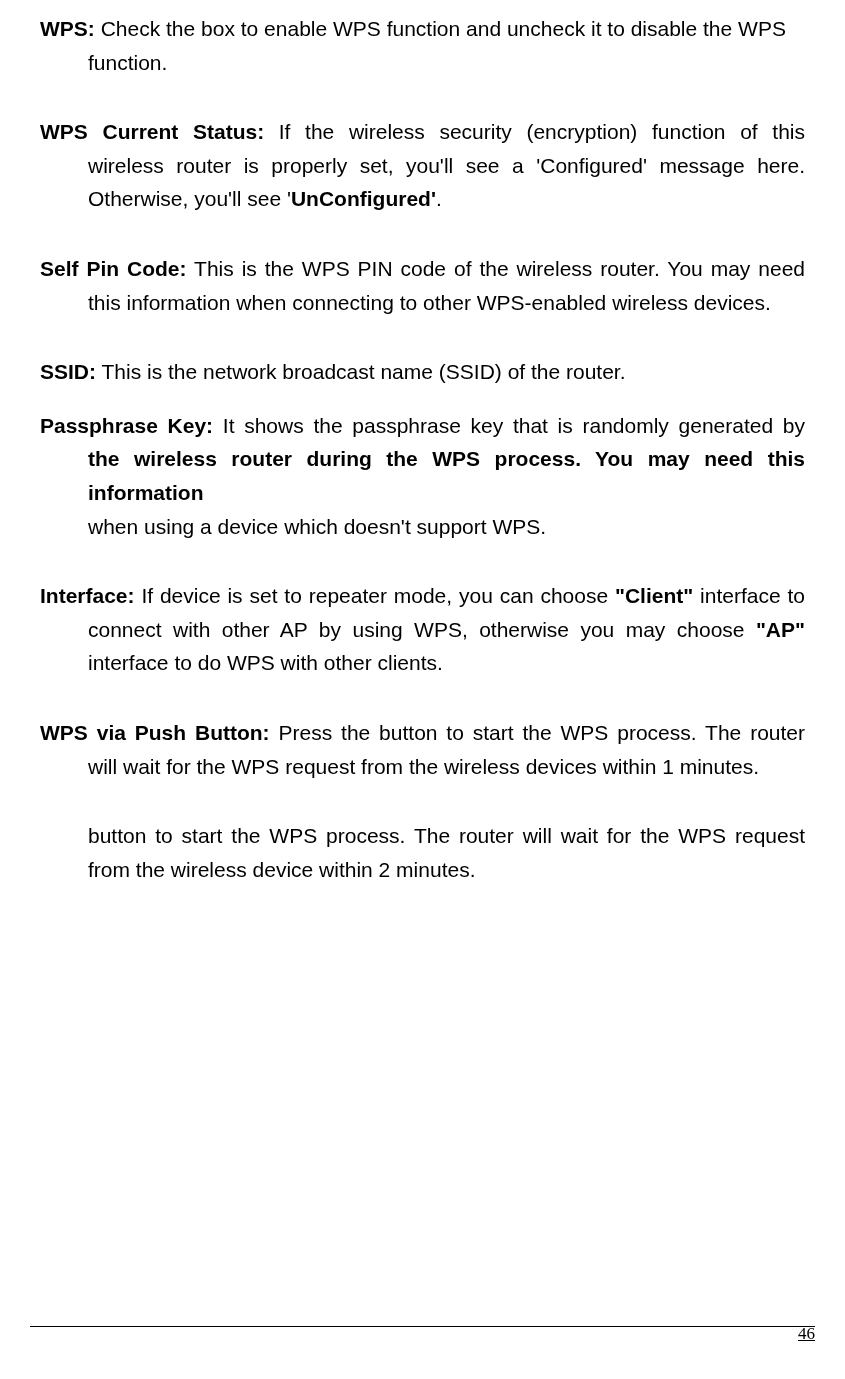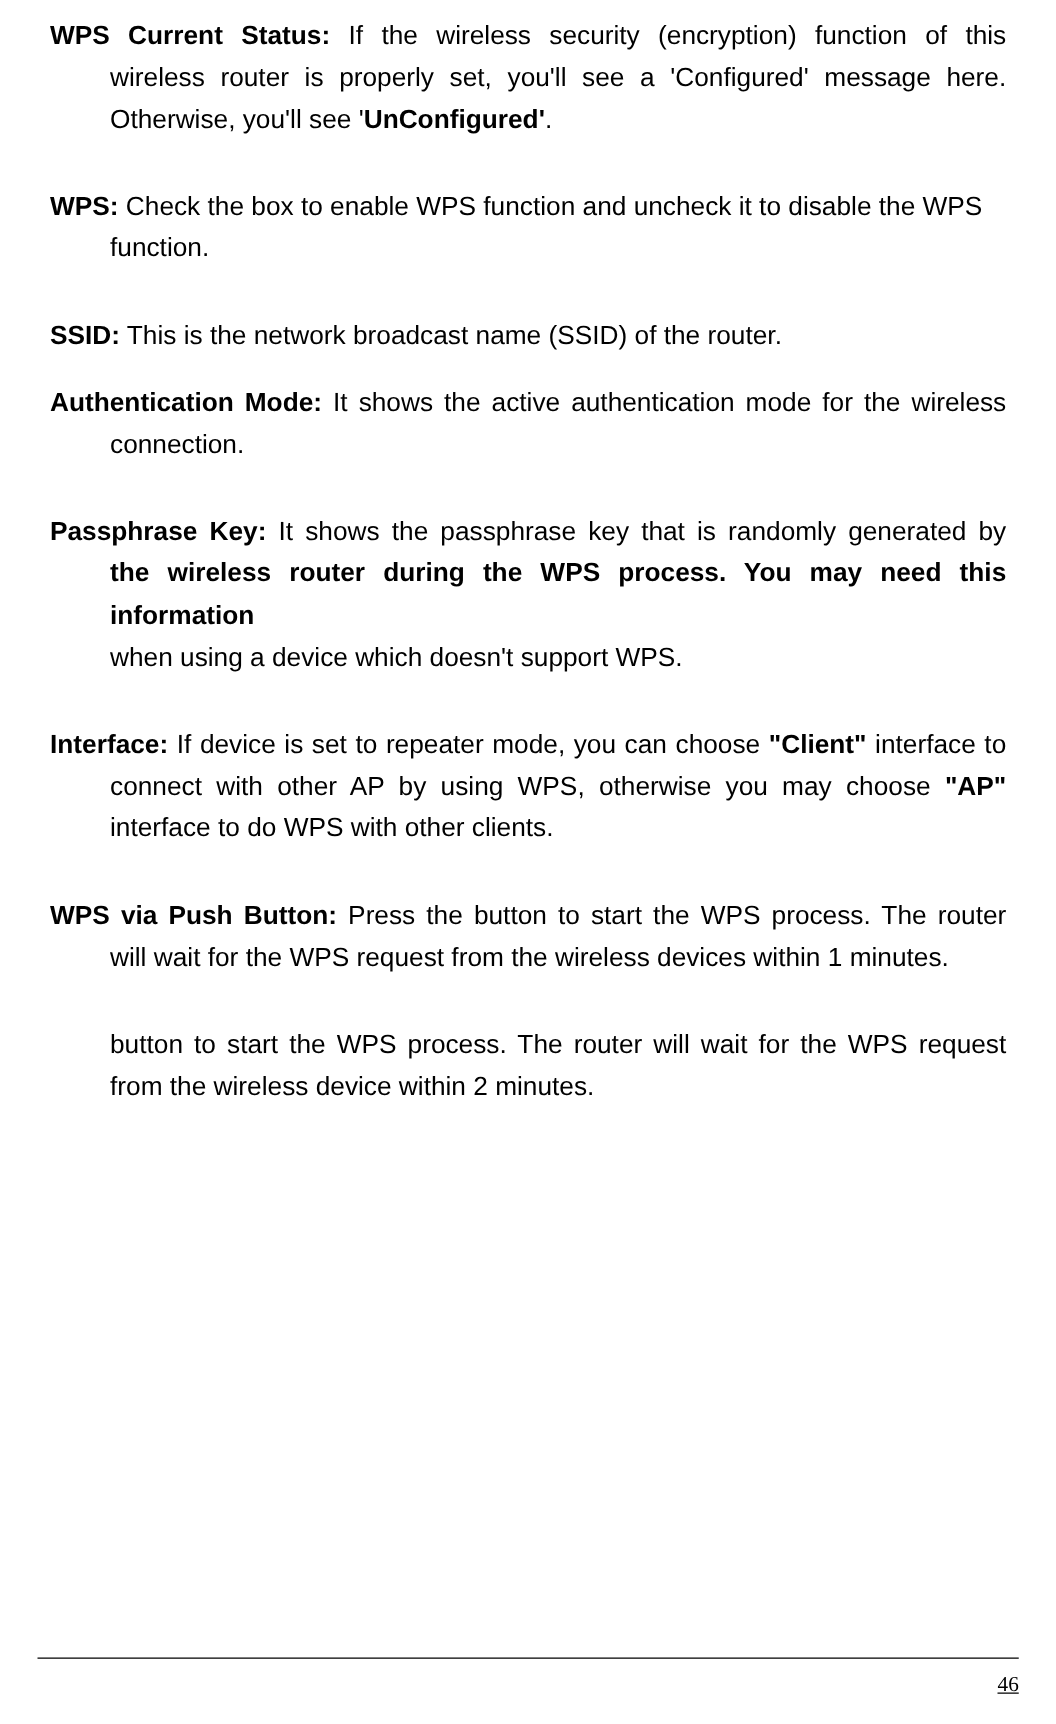--- a/index.html
+++ b/index.html
@@ -39,58 +39,58 @@
     }
     .footer-line {
       position: absolute;
       bottom: 52px;
       left: 30px;
       right: 30px;
       border-top: 1.5px solid #000;
     }
     .page-number {
       position: absolute;
-      bottom: 18px;
+      bottom: 32px;
       right: 30px;
       font-family: "Times New Roman", Times, serif;
       font-size: 17px;
       text-decoration: underline;
     }
   </style>
 </head>
 <body>
 
 <div>
 
   <div class="entry">
+    <span class="term">WPS:</span><span> Check the box to enable WPS function and uncheck it to disable the WPS</span>
+    <div class="continuation-left">function.</div>
+  </div>
+
+  <div class="entry">
     <div style="text-align:justify;text-align-last:justify;">
       <span class="term">WPS Current Status:</span><span> If the wireless security (encryption) function of this</span>
     </div>
     <div class="continuation" style="text-align:justify;text-align-last:justify;">wireless router is properly set, you'll see a 'Configured' message here.</div>
     <div class="continuation-left">
       <span>Otherwise, you'll see '</span><span class="term">UnConfigured'</span><span>.</span>
     </div>
   </div>
 
   <div class="entry">
-    <span class="term">WPS:</span><span> Check the box to enable WPS function and uncheck it to disable the WPS</span>
-    <div class="continuation-left">function.</div>
+    <div style="text-align:justify;text-align-last:justify;">
+      <span class="term">Self Pin Code:</span><span> This is the WPS PIN code of the wireless router. You may need</span>
+    </div>
+    <div class="continuation-left">this information when connecting to other WPS-enabled wireless devices.</div>
   </div>
-
 
   <div class="entry-single">
     <span class="term">SSID:</span><span> This is the network broadcast name (SSID) of the router.</span>
   </div>
 
-  <div class="entry">
-    <div style="text-align:justify;text-align-last:justify;">
-      <span class="term">Authentication Mode:</span><span> It shows the active authentication mode for the wireless</span>
-    </div>
-    <div class="continuation-left">connection.</div>
-  </div>
 
   <div class="entry">
     <div style="text-align:justify;text-align-last:justify;">
       <span class="term">Passphrase Key:</span><span> It shows the passphrase key that is randomly generated by</span>
     </div>
     <div class="continuation" style="text-align:justify;text-align-last:justify;font-weight:bold;">the wireless router during the WPS process. You may need this information</div>
     <div class="continuation-left">when using a device which doesn't support WPS.</div>
   </div>
 
   <div class="entry">

